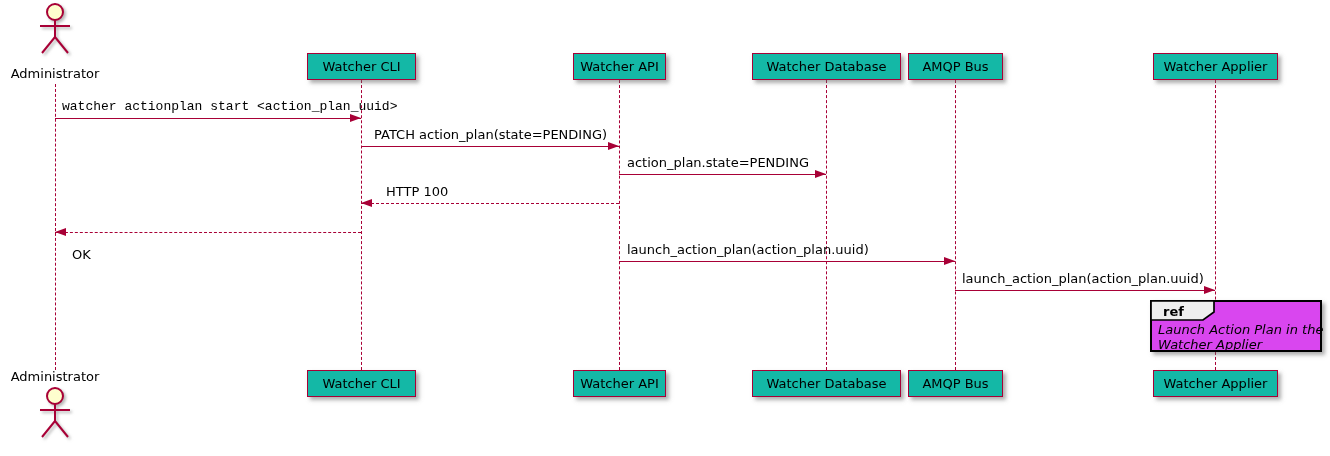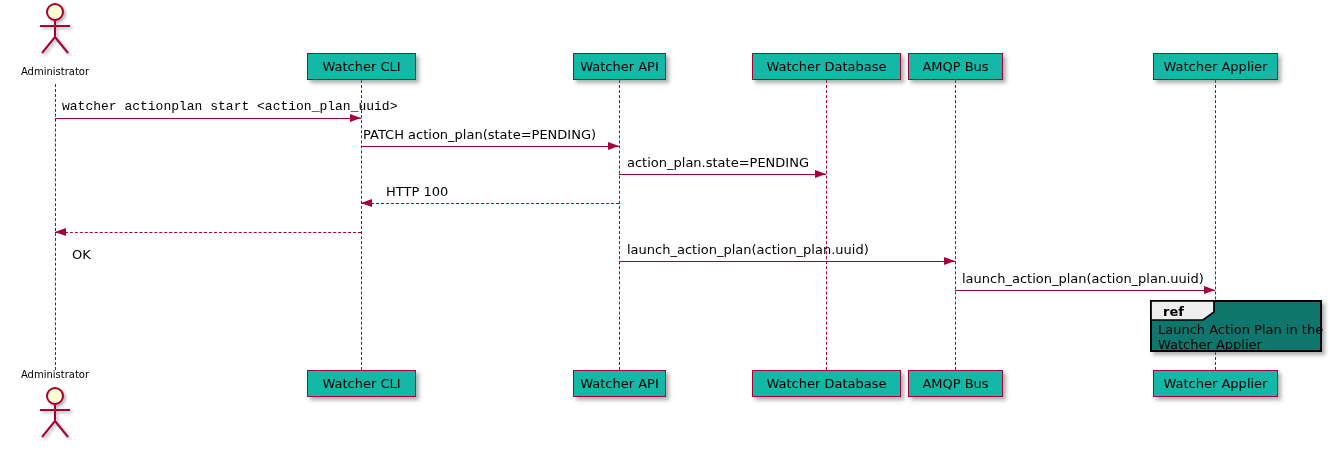--- a/index.html
+++ b/index.html
@@ -15,40 +15,40 @@
     background:#14b8a6; border:1.5px solid #A80036;
     box-shadow:3px 3px 4px rgba(105,105,105,0.55);
     display:flex; align-items:center; justify-content:center;
     font-size:13px; white-space:nowrap; z-index:2;
   }
   
   .lifeline { position:absolute; width:0; border-left:1px dashed #A80036; z-index:0; }
   
   .actor-fig { position:absolute; width:40px; height:58px; z-index:2;
     filter:drop-shadow(2.5px 2.5px 1.5px rgba(120,120,120,0.55)); }
-  .actor-label { position:absolute; width:110px; text-align:center; font-size:10px;
+  .actor-label { position:absolute; width:110px; text-align:center; font-size:13px;
     white-space:nowrap; z-index:2; }
   
   .msg { position:absolute; height:9px; z-index:1; }
   .msg .line { position:absolute; left:0; right:0; top:4px; height:0;
     border-top:1px solid #A80036; }
   .msg.dashed .line { border-top-style:dashed; }
   .arr-r { position:absolute; right:0; top:0; width:0; height:0;
     border-top:4.5px solid transparent; border-bottom:4.5px solid transparent;
     border-left:11px solid #A80036; }
   .arr-l { position:absolute; left:0; top:0; width:0; height:0;
     border-top:4.5px solid transparent; border-bottom:4.5px solid transparent;
     border-right:11px solid #A80036; }
   .msg-label { position:absolute; font-size:13px; white-space:nowrap; z-index:1; }
   
-  .ref-box { position:absolute; background:#0f766e; border:2px solid #000000;
+  .ref-box { position:absolute; background:#d946ef; border:2px solid #000000;
     box-shadow:3px 3px 4px rgba(105,105,105,0.55); z-index:3; }
   .ref-tag { position:absolute; top:-2px; left:-2px; }
   .ref-body { position:absolute; left:6px; top:20px; font-size:13px; line-height:15px;
-    white-space:nowrap; }
+    white-space:nowrap;font-style:italic; }
 </style>
 </head>
 <body>
 
 <div id="canvas">
 
   <div class="lifeline" style="left:55px;   top:84px; height:286px;"></div>
   <div class="lifeline" style="left:361px;  top:80px; height:290px;"></div>
   <div class="lifeline" style="left:619px;  top:80px; height:290px;"></div>
   <div class="lifeline" style="left:826px;  top:80px; height:290px;"></div>
@@ -79,21 +79,21 @@
   <div class="pbox" style="left:1153px; top:53px; width:125px;">
       <span>Watcher Applier</span>
     </div>
 
   <div class="msg-label" style="left:62px; top:99px;font-family:Liberation Mono, monospace;">watcher actionplan start &lt;action_plan_uuid&gt;</div>
   <div class="msg solid" style="left:55px; top:114px; width:306px;">
     <div class="line"></div>
     <div class="arr-r"></div>
   </div>
 
-  <div class="msg-label" style="left:363px; top:127px;">PATCH action_plan(state=PENDING)</div>
+  <div class="msg-label" style="left:374px; top:127px;">PATCH action_plan(state=PENDING)</div>
   <div class="msg solid" style="left:361px; top:142px; width:258px;">
     <div class="line"></div>
     <div class="arr-r"></div>
   </div>
 
   <div class="msg-label" style="left:627px; top:155px;">action_plan.state=PENDING</div>
   <div class="msg solid" style="left:619px; top:170px; width:207px;">
     <div class="line"></div>
     <div class="arr-r"></div>
   </div>

